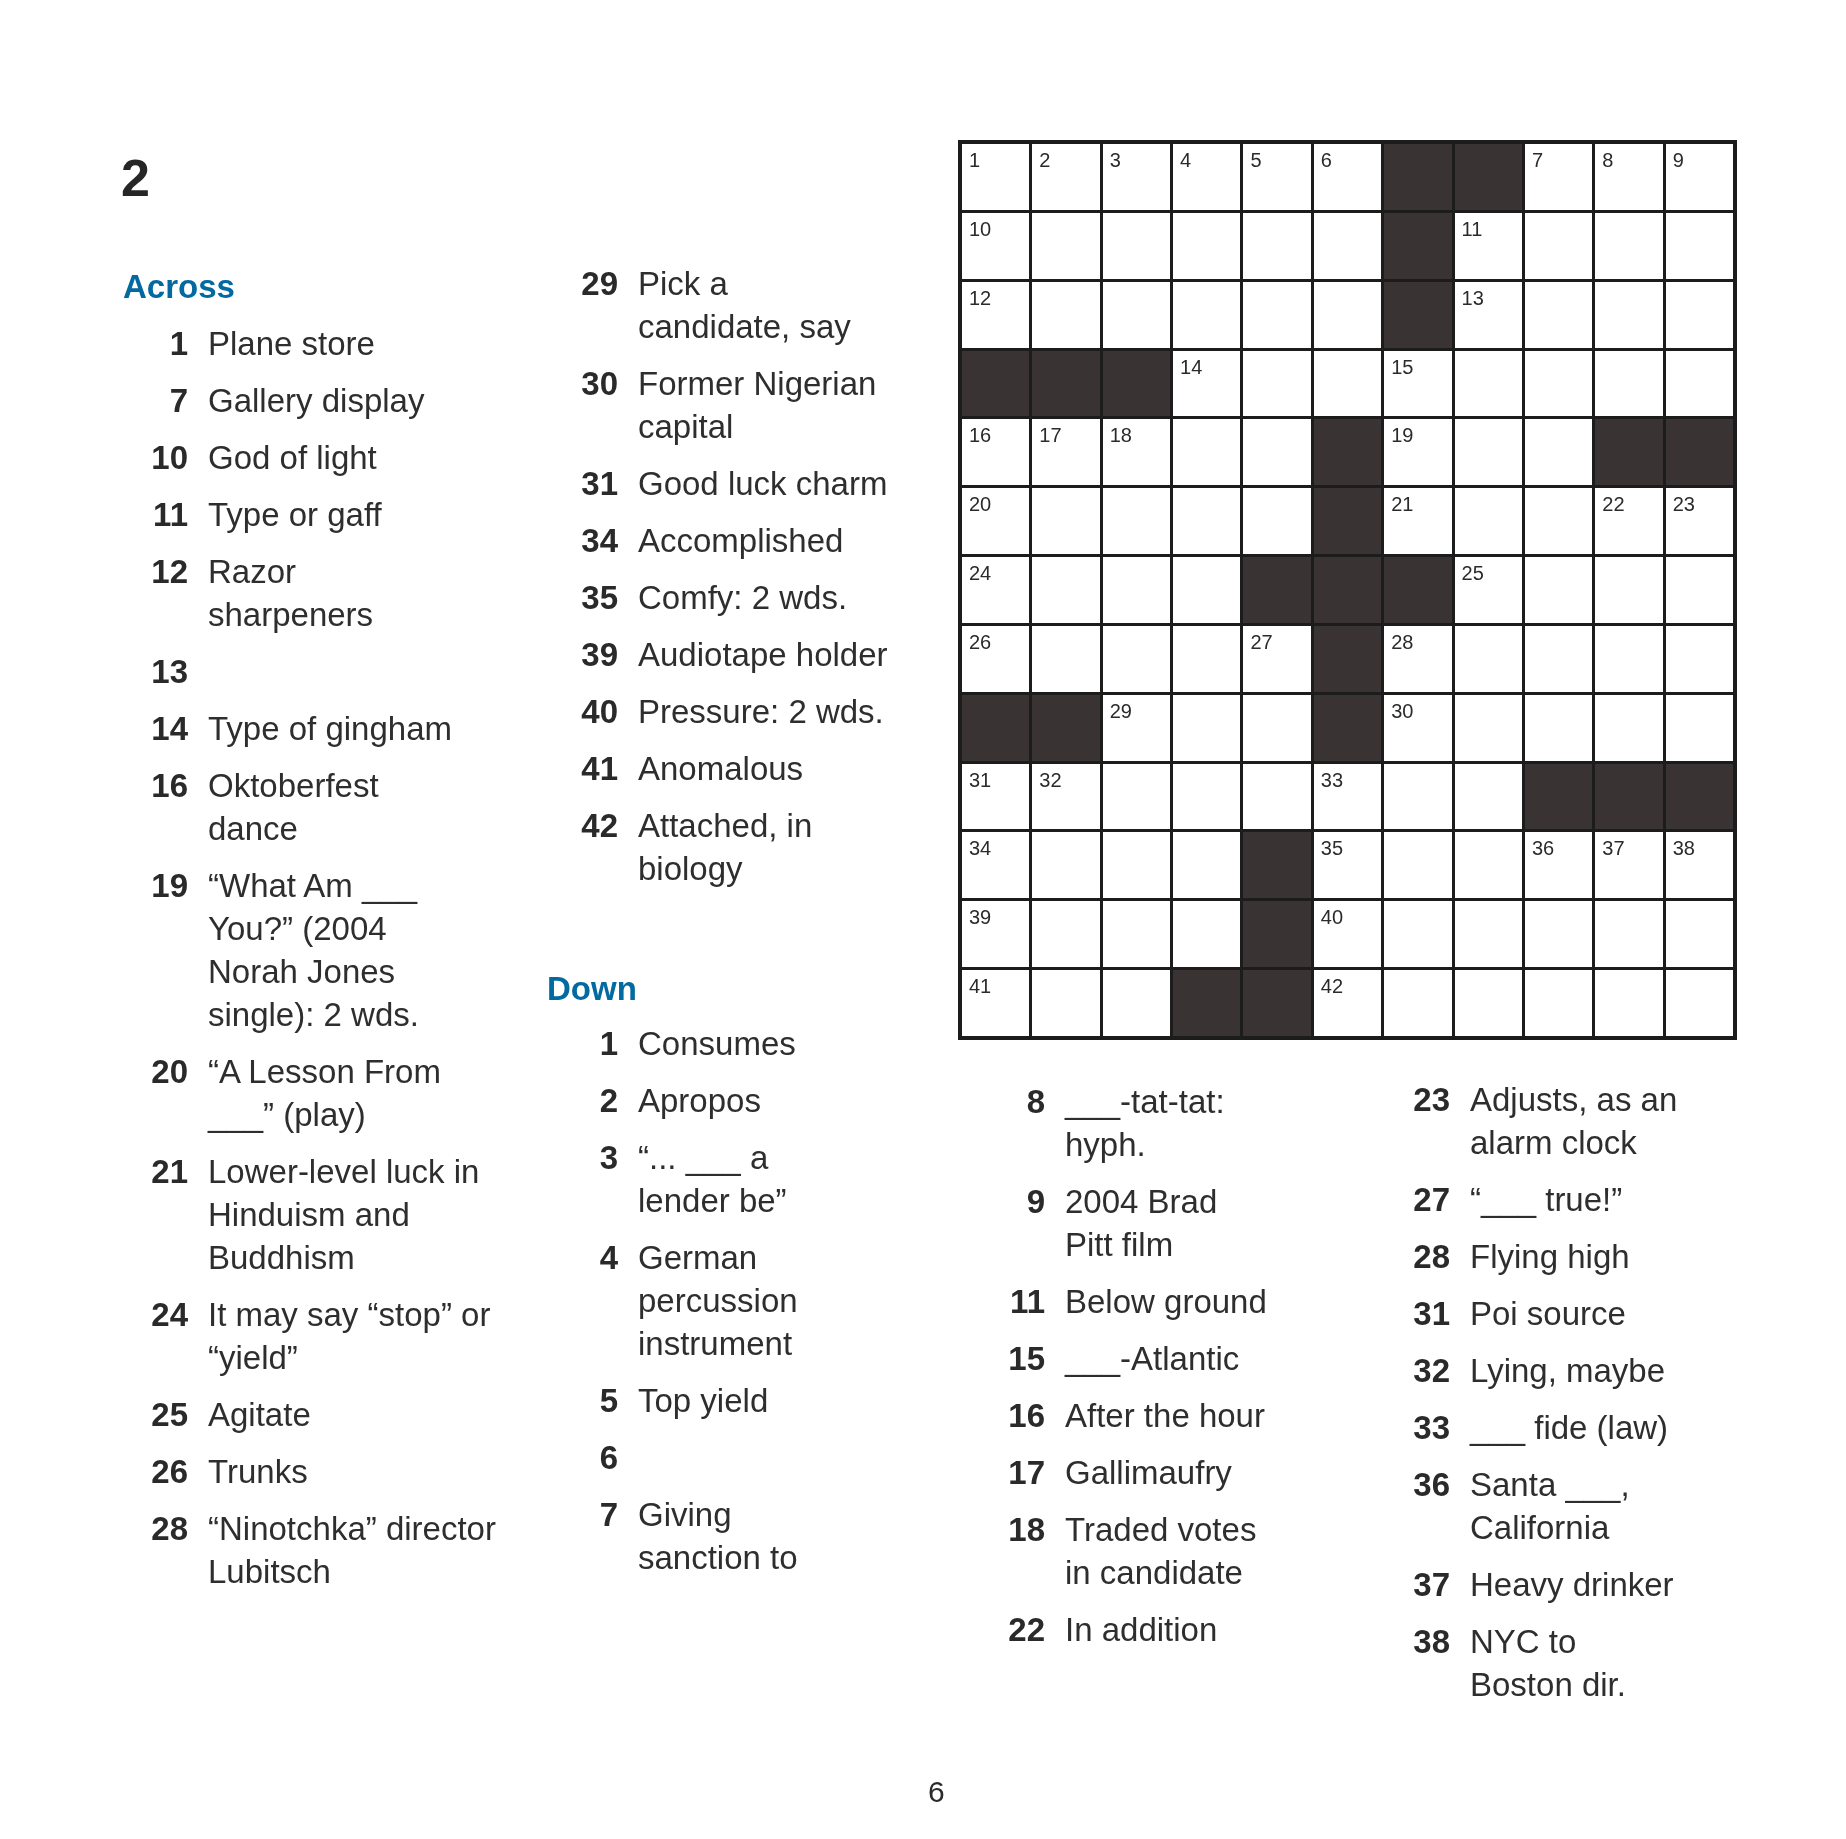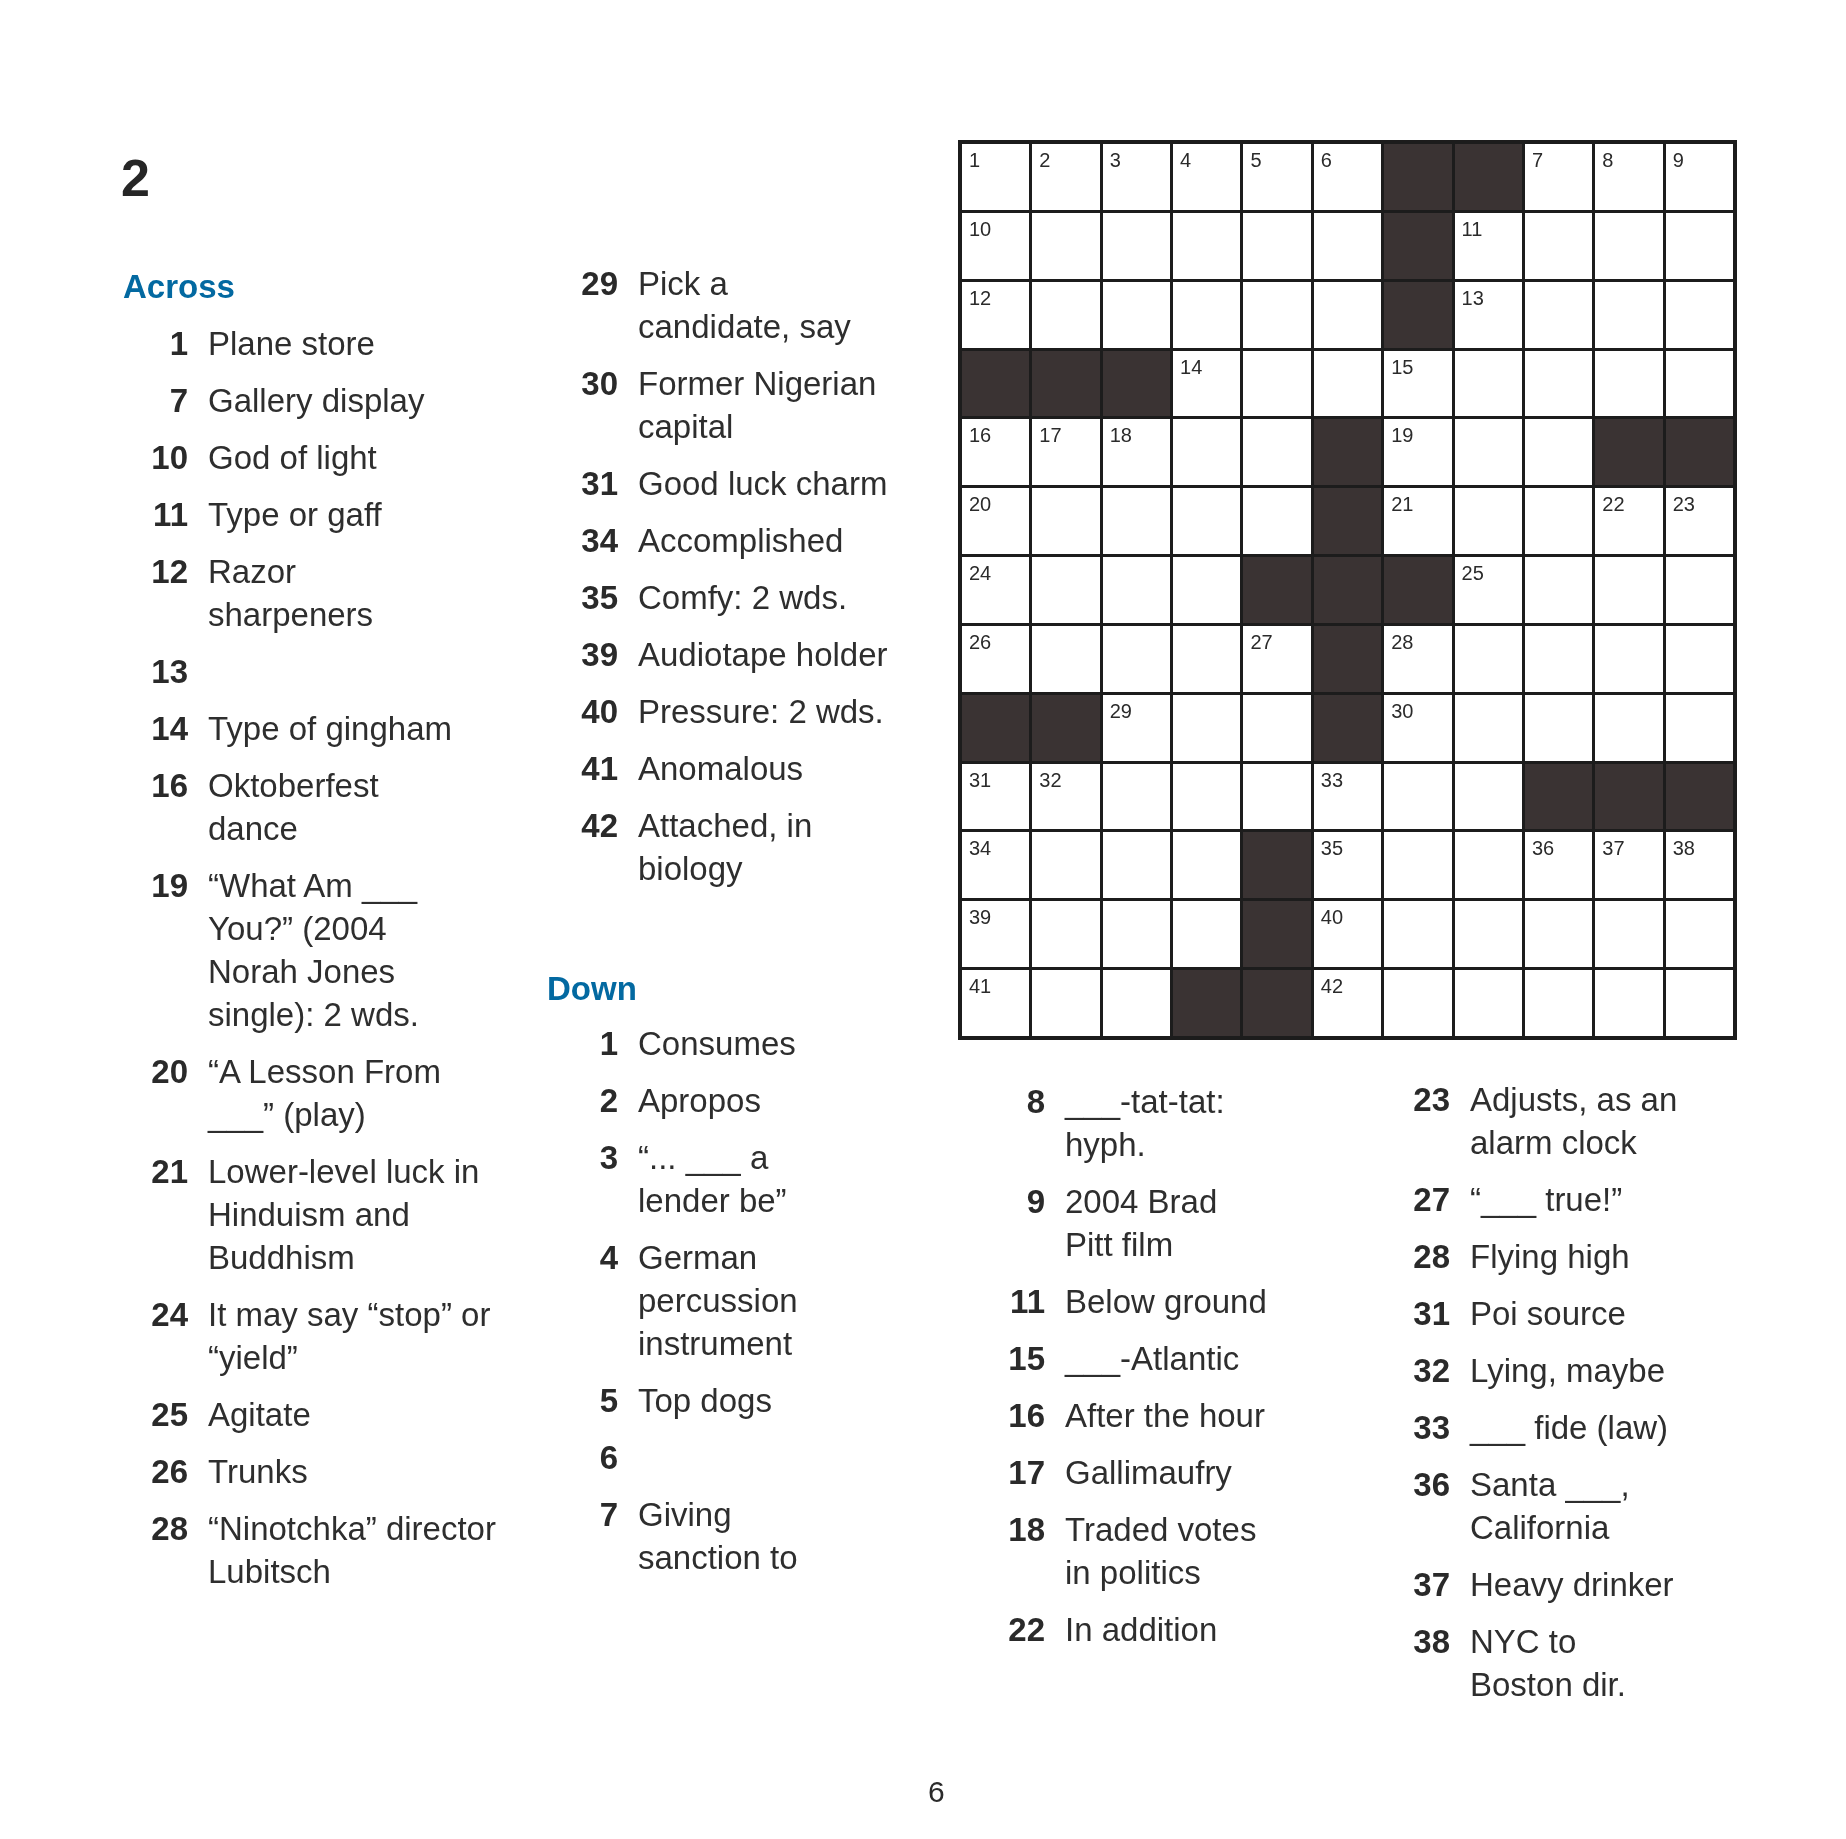--- a/index.html
+++ b/index.html
@@ -178,21 +178,21 @@
   <div class="clue" style="width:260px">
       <span class="num">3</span>
       <span class="txt">“... ___ a lender be”</span>
     </div>
   <div class="clue" style="width:270px">
       <span class="num">4</span>
       <span class="txt">German percussion instrument</span>
     </div>
   <div class="clue">
       <span class="num">5</span>
-      <span class="txt">Top dogs</span>
+      <span class="txt">Top yield</span>
     </div>
   <div class="clue" style="width:320px">
       <span class="num">6</span>
     </div>
   <div class="clue" style="width:260px">
       <span class="num">7</span>
       <span class="txt">Giving sanction to</span>
     </div>
 </div>
 
@@ -216,21 +216,21 @@
   <div class="clue">
       <span class="num">16</span>
       <span class="txt">After the hour</span>
     </div>
   <div class="clue">
       <span class="num">17</span>
       <span class="txt">Gallimaufry</span>
     </div>
   <div class="clue" style="width:290px">
       <span class="num">18</span>
-      <span class="txt">Traded votes in politics</span>
+      <span class="txt">Traded votes in candidate</span>
     </div>
   <div class="clue">
       <span class="num">22</span>
       <span class="txt">In addition</span>
     </div>
 </div>
 
 <div class="clue-col col-d" style="left:1398px; top:1078px; width:340px;">
   <div class="clue" style="width:320px">
       <span class="num">23</span>

